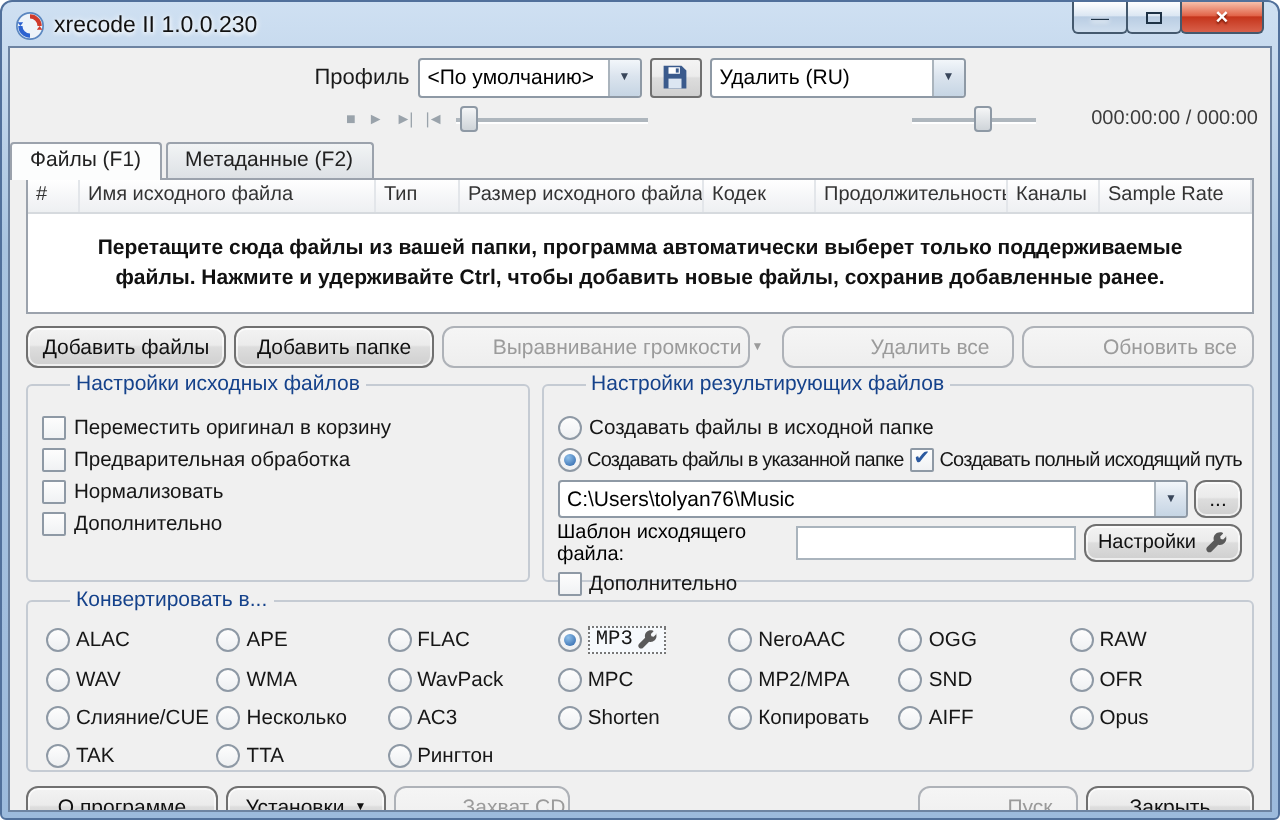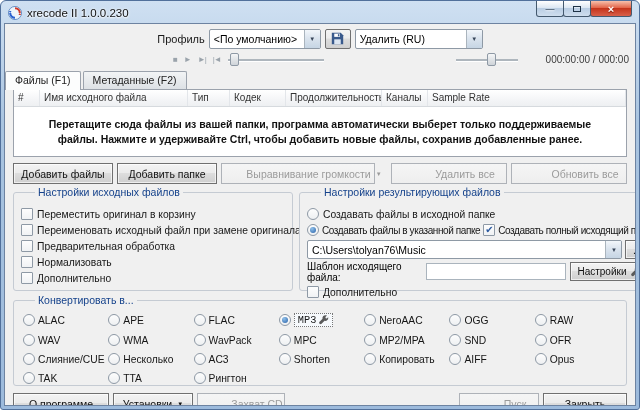--- a/index.html
+++ b/index.html
@@ -48,21 +48,21 @@
   .tab.active { background:#fcfdfd; padding-bottom:4px; margin-bottom:-1px; }
   .panel { border:1px solid #9ba2ac; background:#fff; margin:0 8px; height:68px; display:flex; flex-direction:column; }
   .thead { display:flex; height:17px; border-bottom:1px solid #d6dade; }
   .th { padding:2px 4px; font-size:10px; color:#333; border-right:1px solid #e3e6ea;
         background:linear-gradient(#ffffff,#f4f5f7 60%, #eef0f2); white-space:nowrap; overflow:hidden; }
   .c0{width:26px}.c1{width:148px}.c2{width:42px}.c3{width:122px}.c4{width:56px}.c5{width:96px}.c6{width:46px}.c7{flex:1}
   .tbody { flex:1; display:flex; align-items:center; justify-content:center; background:#fff; }
   .drop-text { font-weight:bold; font-size:10.5px; text-align:center; width:93%; color:#111; line-height:1.35; }
 
   
-  .btn { height:21px; border:1px solid #707070; border-radius:0; color:#111; font-size:10.5px;
+  .btn { height:21px; border:1px solid #707070; border-radius:6px; color:#111; font-size:10.5px;
          background:linear-gradient(#f3f3f3,#ebebeb 45%, #dddddd 50%, #cfcfcf);
          box-shadow:inset 0 0 0 1px rgba(255,255,255,.65);
          display:inline-flex; align-items:center; justify-content:center; gap:5px; padding:0 8px; white-space:nowrap; }
   .btn.disabled { border-color:#aeb2b8; color:#9b9b9b; background:linear-gradient(#f5f5f5,#eeeeee); box-shadow:none;padding-left:40px; }
   .caret { font-size:6px; }
   .row-actions { display:flex; gap:4px; margin:6px 8px 0 8px; }
   .w-af{width:100px}.w-ap{width:100px}.w-vl{width:154px}.w-ra{width:116px}.w-ru{width:116px}
   .spacer { flex:1; }
 
   
@@ -164,20 +164,21 @@
     <div class="tabs">
       <span class="tab active">Файлы (F1)</span>
       <span class="tab">Метаданные (F2)</span>
     </div>
 
     <div class="panel">
       <div class="thead">
         <span class="th c0">#</span>
         <span class="th c1">Имя исходного файла</span>
         <span class="th c2">Тип</span>
+        <span class="th c3">Размер исходного файла</span>
         <span class="th c4">Кодек</span>
         <span class="th c5">Продолжительность</span>
         <span class="th c6">Каналы</span>
         <span class="th c7">Sample Rate</span>
       </div>
       <div class="tbody">
         <div class="drop-text">Перетащите сюда файлы из вашей папки, программа автоматически выберет только поддерживаемые файлы. Нажмите и удерживайте Ctrl, чтобы добавить новые файлы, сохранив добавленные ранее.</div>
       </div>
     </div>
 
@@ -193,24 +194,20 @@
       <span class="btn disabled w-ru">Обновить все</span>
     </div>
 
     <div class="groups">
 
       <div class="group g-src">
         <span class="legend">Настройки исходных файлов</span>
         <div class="opt">
           <span class="cb"></span>
           <span>Переместить оригинал в корзину</span>
-        </div>
-        <div class="opt">
-          <span class="cb"></span>
-          <span>Переименовать исходный файл при замене оригинала</span>
         </div>
         <div class="opt">
           <span class="cb"></span>
           <span>Предварительная обработка</span>
         </div>
         <div class="opt">
           <span class="cb"></span>
           <span>Нормализовать</span>
         </div>
         <div class="opt">

